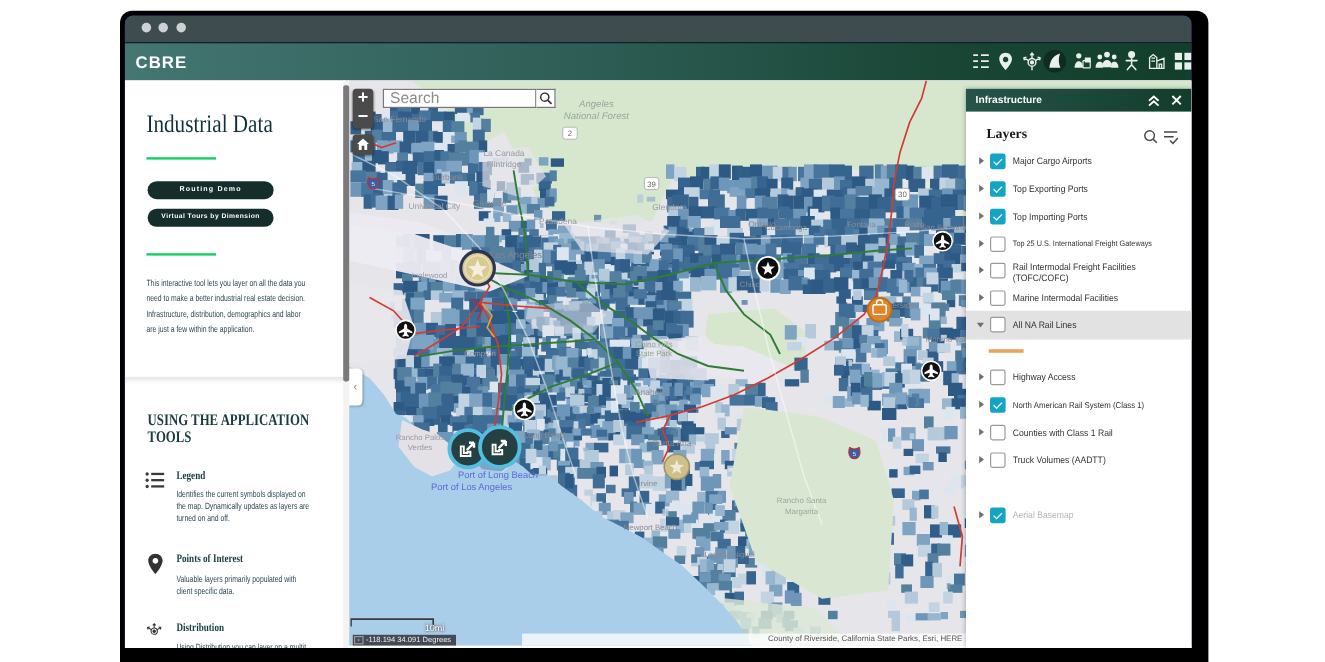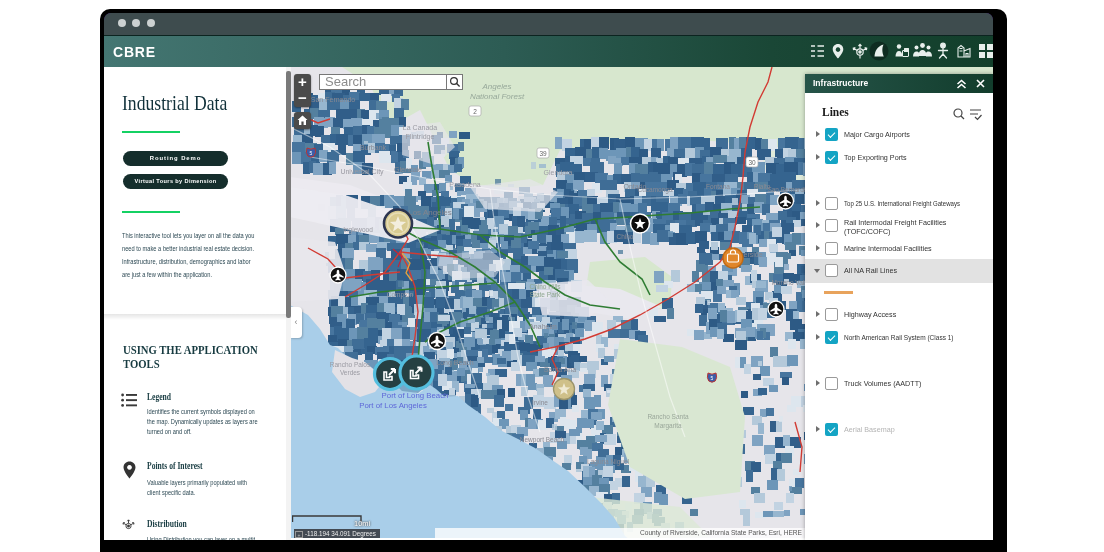--- a/index.html
+++ b/index.html
@@ -2514,21 +2514,21 @@
           <div class="sb-item-p" style="top:468px">Using Distribution you can layer on a multit</div>
     </div>
     <div id="sb-scroll"></div>
     <div id="sb-thumb"></div>
     <div id="panel">
       <div id="panel-h">Infrastructure<svg style="position:absolute;right:26px;top:5px" width="11" height="10" viewBox="0 0 11 10">
               <path d="M1.5,5 L5.5,1.5 L9.5,5 M1.5,9 L5.5,5.5 L9.5,9" fill="none" stroke="#fff" stroke-width="1.6"></path>
             </svg><svg style="position:absolute;right:8px;top:5px" width="9" height="9" viewBox="0 0 9 9">
               <path d="M1,1 L8,8 M8,1 L1,8" stroke="#fff" stroke-width="1.6"></path>
             </svg></div>
-      <div id="layers-t">Lines</div>
+      <div id="layers-t">Layers</div>
       <svg style="position:absolute;right:10px;top:33px" width="30" height="14" viewBox="0 0 30 14">
             <circle cx="5" cy="6" r="4" fill="none" stroke="#444" stroke-width="1.2"></circle>
             <line x1="8" y1="9" x2="11" y2="12" stroke="#444" stroke-width="1.3"></line>
             <g stroke="#444" stroke-width="1.2">
               <line x1="17" y1="3" x2="28" y2="3"></line>
               <line x1="17" y1="7" x2="25" y2="7"></line>
               <path d="M22,10 l2.5,2.5 l4,-4.5" fill="none"></path>
             </g>
           </svg>
           <div class="row" style="top:50px">
@@ -2538,20 +2538,30 @@
             <div class="dots">
               <i style="left:0"></i>
               <i style="left:5px"></i>
               <i style="left:10px"></i>
             </div>
           </div>
           <div class="row" style="top:73px">
             <div class="arr"></div>
             <div class="cb on"></div>
             <div class="lb" style="font-size:7.8px">Top Exporting Ports</div>
+            <div class="dots">
+              <i style="left:0"></i>
+              <i style="left:5px"></i>
+              <i style="left:10px"></i>
+            </div>
+          </div>
+          <div class="row" style="top:96px">
+            <div class="arr"></div>
+            <div class="cb on"></div>
+            <div class="lb" style="font-size:7.8px">Top Importing Ports</div>
             <div class="dots">
               <i style="left:0"></i>
               <i style="left:5px"></i>
               <i style="left:10px"></i>
             </div>
           </div>
           <div class="row" style="top:119px">
             <div class="arr"></div>
             <div class="cb off"></div>
             <div class="lb" style="font-size:6.6px">Top 25 U.S. International Freight Gateways</div>
@@ -2605,20 +2615,30 @@
           <div class="row" style="top:253px">
             <div class="arr"></div>
             <div class="cb on"></div>
             <div class="lb" style="font-size:7.1px">North American Rail System (Class 1)</div>
             <div class="dots">
               <i style="left:0"></i>
               <i style="left:5px"></i>
               <i style="left:10px"></i>
             </div>
           </div>
+          <div class="row" style="top:276px">
+            <div class="arr"></div>
+            <div class="cb off"></div>
+            <div class="lb" style="font-size:7.8px">Counties with Class 1 Rail</div>
+            <div class="dots">
+              <i style="left:0"></i>
+              <i style="left:5px"></i>
+              <i style="left:10px"></i>
+            </div>
+          </div>
           <div class="row" style="top:299px">
             <div class="arr"></div>
             <div class="cb off"></div>
             <div class="lb" style="font-size:7.8px">Truck Volumes (AADTT)</div>
             <div class="dots">
               <i style="left:0"></i>
               <i style="left:5px"></i>
               <i style="left:10px"></i>
             </div>
           </div>

